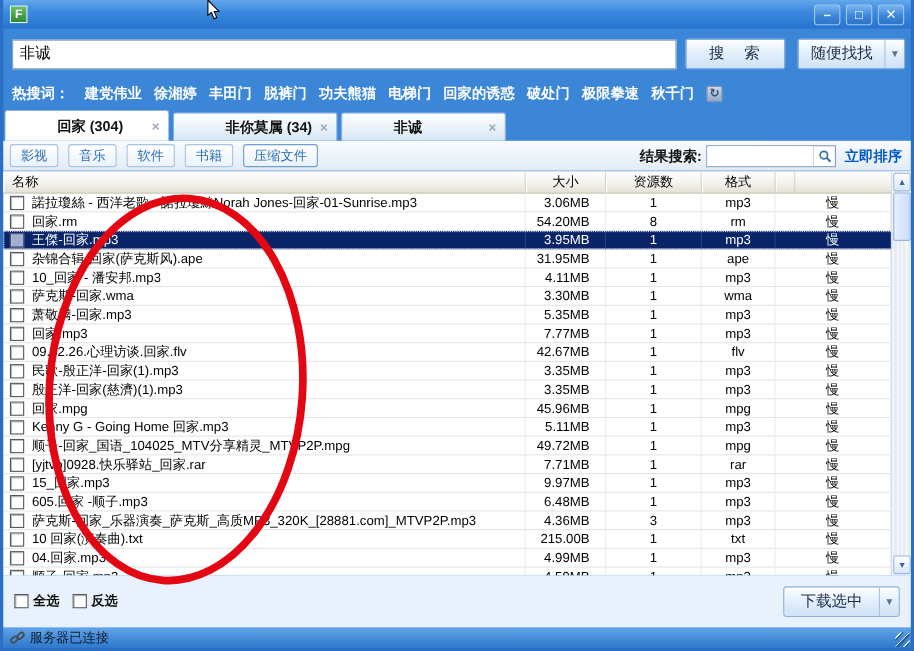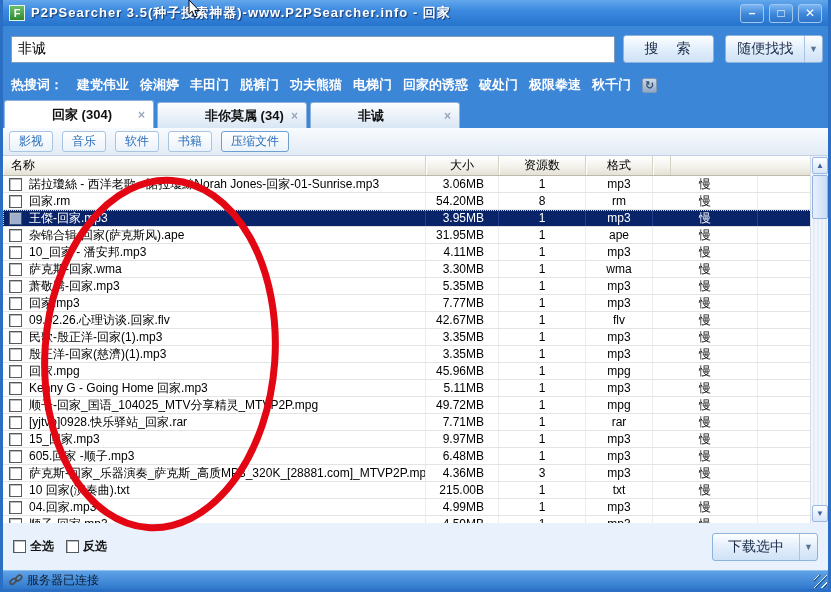--- a/index.html
+++ b/index.html
@@ -55,21 +55,21 @@
   .rs-input { width:96px; border:none; outline:none; font-size:12px; padding:0 3px; }
   .rs-mag { width:20px; display:flex; align-items:center; justify-content:center; border-left:1px solid #c8d8e8; cursor:default; }
   .sort-link { margin-left:8px; margin-right:2px; color:#0257ca; font-size:13px; font-weight:bold; text-decoration:none; cursor:default; }
   
   .tablewrap { height:367px; background:#fff; position:relative; display:flex; flex-direction:column; }
   .thead { height:20px; display:flex; background:linear-gradient(#ffffff,#f3f2ec 55%,#e4e1d6);
            border-bottom:1px solid #bdb9aa; flex:none; }
   .th { font-size:12px; color:#000; display:flex; align-items:center; justify-content:center;
         border-right:1px solid #d6d2c4; box-shadow:inset 1px 0 0 #fff; white-space:nowrap; cursor:default; }
   .th.c-name { justify-content:flex-start; padding-left:8px; }
-  .c-name{width:423px;} .c-size{width:73px;} .c-count{width:87px;} .c-format{width:67px;} .c-speed{width:105px;}
+  .c-name{width:475px;} .c-size{width:73px;} .c-count{width:87px;} .c-format{width:67px;} .c-speed{width:105px;}
   .c-scroll{width:18px;}
   .tbody { height:347px; overflow:hidden; }
   .trow { height:17px; display:flex; align-items:center; border-bottom:1px solid #e4e4e4; font-size:12px; color:#000; cursor:default; }
   .td { height:100%; display:flex; align-items:center; border-right:1px solid #ececec; overflow:hidden; }
   .td-name { padding-left:5px; }
   .td-size { justify-content:flex-end; padding-right:14px; }
   .td-count,.td-format,.td-speed { justify-content:center; }
   .cbx { width:13px; height:13px; background:#fff; border:1px solid #55585c; box-shadow:inset 1px 1px 0 #b8bcc0; margin:0 7px 0 1px; flex:none; }
   .fname { white-space:nowrap; overflow:hidden; }
   .trow.selected { background:#0a246a; color:#fff; outline:1px dotted #d0d8f0; outline-offset:-1px; }
@@ -99,21 +99,20 @@
   
   .annotation { position:absolute; left:0; top:0; width:831px; height:592px; pointer-events:none; z-index:50; }
 </style>
 </head>
 <body>
 
 <div class="window">
 
   <div class="titlebar">
     <span class="app-icon">F</span>
-    <span class="title-text">P2PSearcher 3.5(种子搜索神器)-www.P2PSearcher.info - 回家</span>
     <div class="winbtns">
       <span class="winbtn">–</span>
       <span class="winbtn">□</span>
       <span class="winbtn">✕</span>
     </div>
     <svg class="cursor-svg" width="14" height="20" viewBox="0 0 14 20">
       <polygon points="1,0 1,14 4.2,11.2 6.4,17 9,16 6.8,10.4 11,10.4" fill="#fff" stroke="#000" stroke-width="1"></polygon>
     </svg>
   </div>
 
@@ -159,20 +158,33 @@
     </div>
 
   <div class="filterbar">
     <div id="filters" style="display:flex;align-items:flex-end;">
         <button class="filter-btn">影视</button>
         <button class="filter-btn">音乐</button>
         <button class="filter-btn">软件</button>
         <button class="filter-btn">书籍</button>
         <button class="filter-btn emph">压缩文件</button>
       </div>
+    <div class="result-search">
+      <span class="rs-label">结果搜索:</span>
+      <span class="rs-box">
+        <input class="rs-input" type="text" value="" style="">
+        <span class="rs-mag">
+          <svg width="12" height="12" viewBox="0 0 12 12">
+              <circle cx="5" cy="5" r="3.4" fill="none" stroke="#3a6ea5" stroke-width="1.5"></circle>
+              <line x1="7.6" y1="7.6" x2="11" y2="11" stroke="#3a6ea5" stroke-width="1.8"></line>
+            </svg>
+        </span>
+      </span>
+      <a class="sort-link" href="#">立即排序</a>
+    </div>
   </div>
 
   <div class="tablewrap">
     <div class="thead" id="thead">
         <div class="th c-name">名称</div>
         <div class="th c-size">大小</div>
         <div class="th c-count">资源数</div>
         <div class="th c-format">格式</div>
         <div class="th c-scroll"></div>
       </div>

